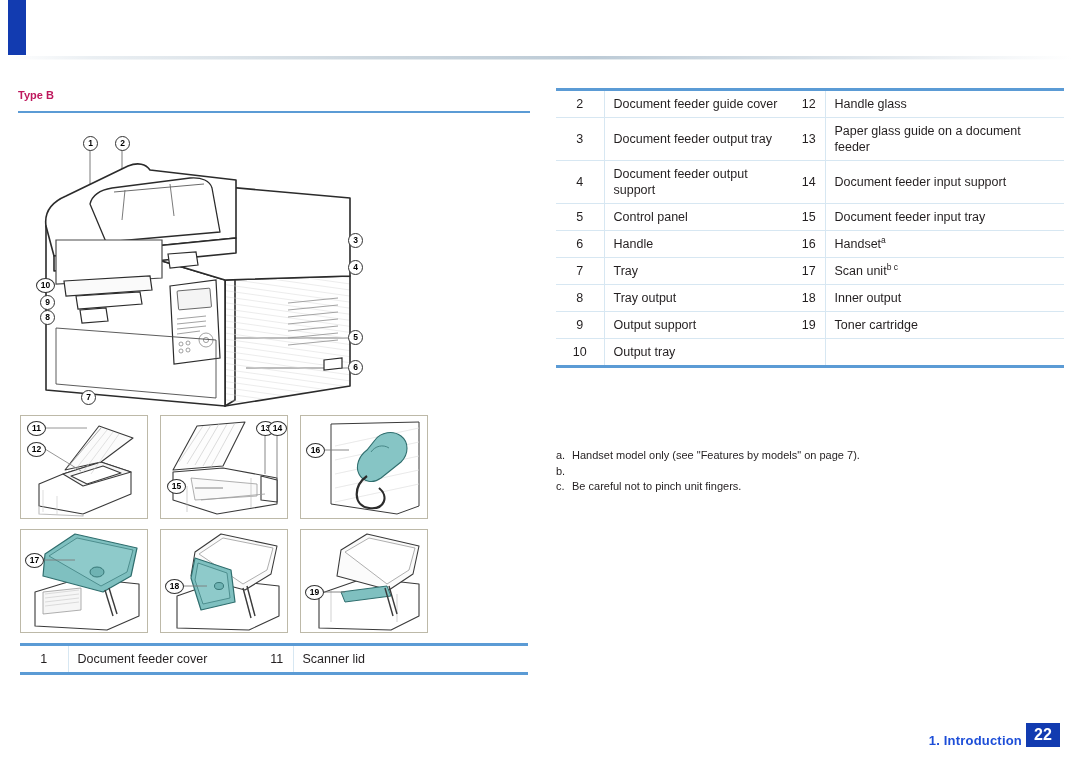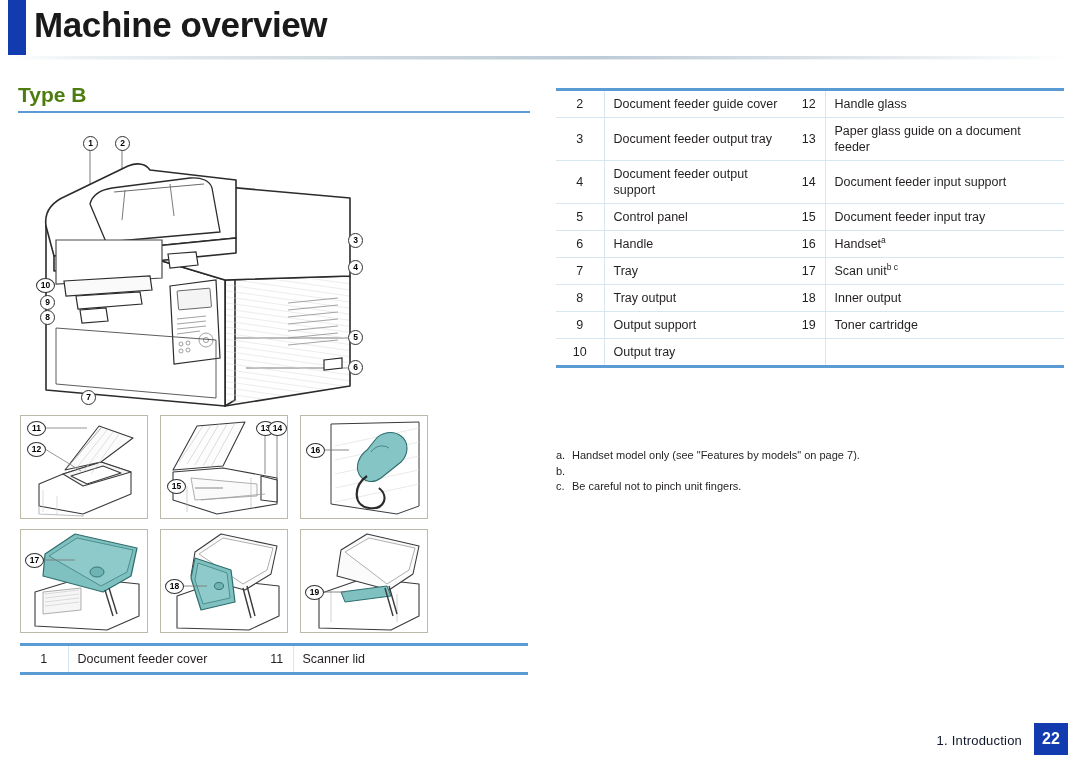--- a/index.html
+++ b/index.html
@@ -24,21 +24,21 @@
     background:linear-gradient(to right,#ffffff 0%,#e9eef2 8%,#c9d4dc 35%,#b9c8d4 55%,#dde4ea 80%,#ffffff 100%);
     opacity:.95;
   }
   #header-rule2{
     position:absolute;left:8px;top:59px;width:1064px;height:1px;
     background:linear-gradient(to right,#ffffff 0%,#f2f5f7 10%,#dfe6ea 50%,#ffffff 100%);
   }
 
   
   #section{position:absolute;left:18px;top:84px;width:512px;}
-  #section-title{font-size:21px;font-weight:bold;color:#4d7c0f;line-height:22px;}
+  #section-title{font-size:11px;font-weight:bold;color:#be185d;line-height:22px;}
   #section-rule{margin-top:5px;height:2px;background:#5b9bd5;}
 
   
   #main-illustration{position:absolute;left:20px;top:128px;width:505px;height:282px;}
   #thumb-grid{position:absolute;left:20px;top:415px;width:408px;height:218px;}
   .thumb{
     position:absolute;width:128px;height:104px;
     border:1px solid #bdb9a8;background:#ffffff;box-sizing:border-box;overflow:hidden;
   }
 
@@ -65,43 +65,42 @@
   
   #footnotes{position:absolute;left:556px;top:448px;width:505px;font-size:11px;line-height:15.5px;color:#231f20;}
   .fn{display:flex;}
   .fn .mk{width:16px;flex:none;}
   sup{font-size:8.5px;vertical-align:super;line-height:0;}
 
   
   #footer{position:absolute;right:0;bottom:0;width:1080px;height:50px;}
   #footer-label{
     position:absolute;right:58px;top:20px;
-    font-size:13px;font-weight:normal;color:#0f172a;letter-spacing:.2px;
+    font-size:13px;font-weight:bold;color:#1d4ed8;letter-spacing:.2px;
   }
   #footer-page{
-    position:absolute;right:12px;top:10px;width:34px;height:32px;
+    position:absolute;right:20px;top:10px;width:34px;height:24px;
     background:#123bb0;color:#ffffff;font-size:16px;font-weight:bold;
     display:flex;align-items:center;justify-content:center;
   }
 
   
   .cal{
     position:absolute;width:15px;height:15px;border-radius:50%;
     border:1px solid #333;background:#fff;color:#000;
     font-size:8.5px;font-weight:bold;line-height:13px;text-align:center;
     box-sizing:border-box;
   }
   .cal.wide{width:19px;}
 </style>
 </head>
 <body>
 
 <div id="header">
   <div id="header-accent"></div>
-  <div id="page-title">Machine overview</div>
   <div id="header-rule"></div>
   <div id="header-rule2"></div>
 </div>
 
 <div id="section">
   <div id="section-title">Type B</div>
   <div id="section-rule"></div>
 </div>
 
 <div id="main-illustration">

